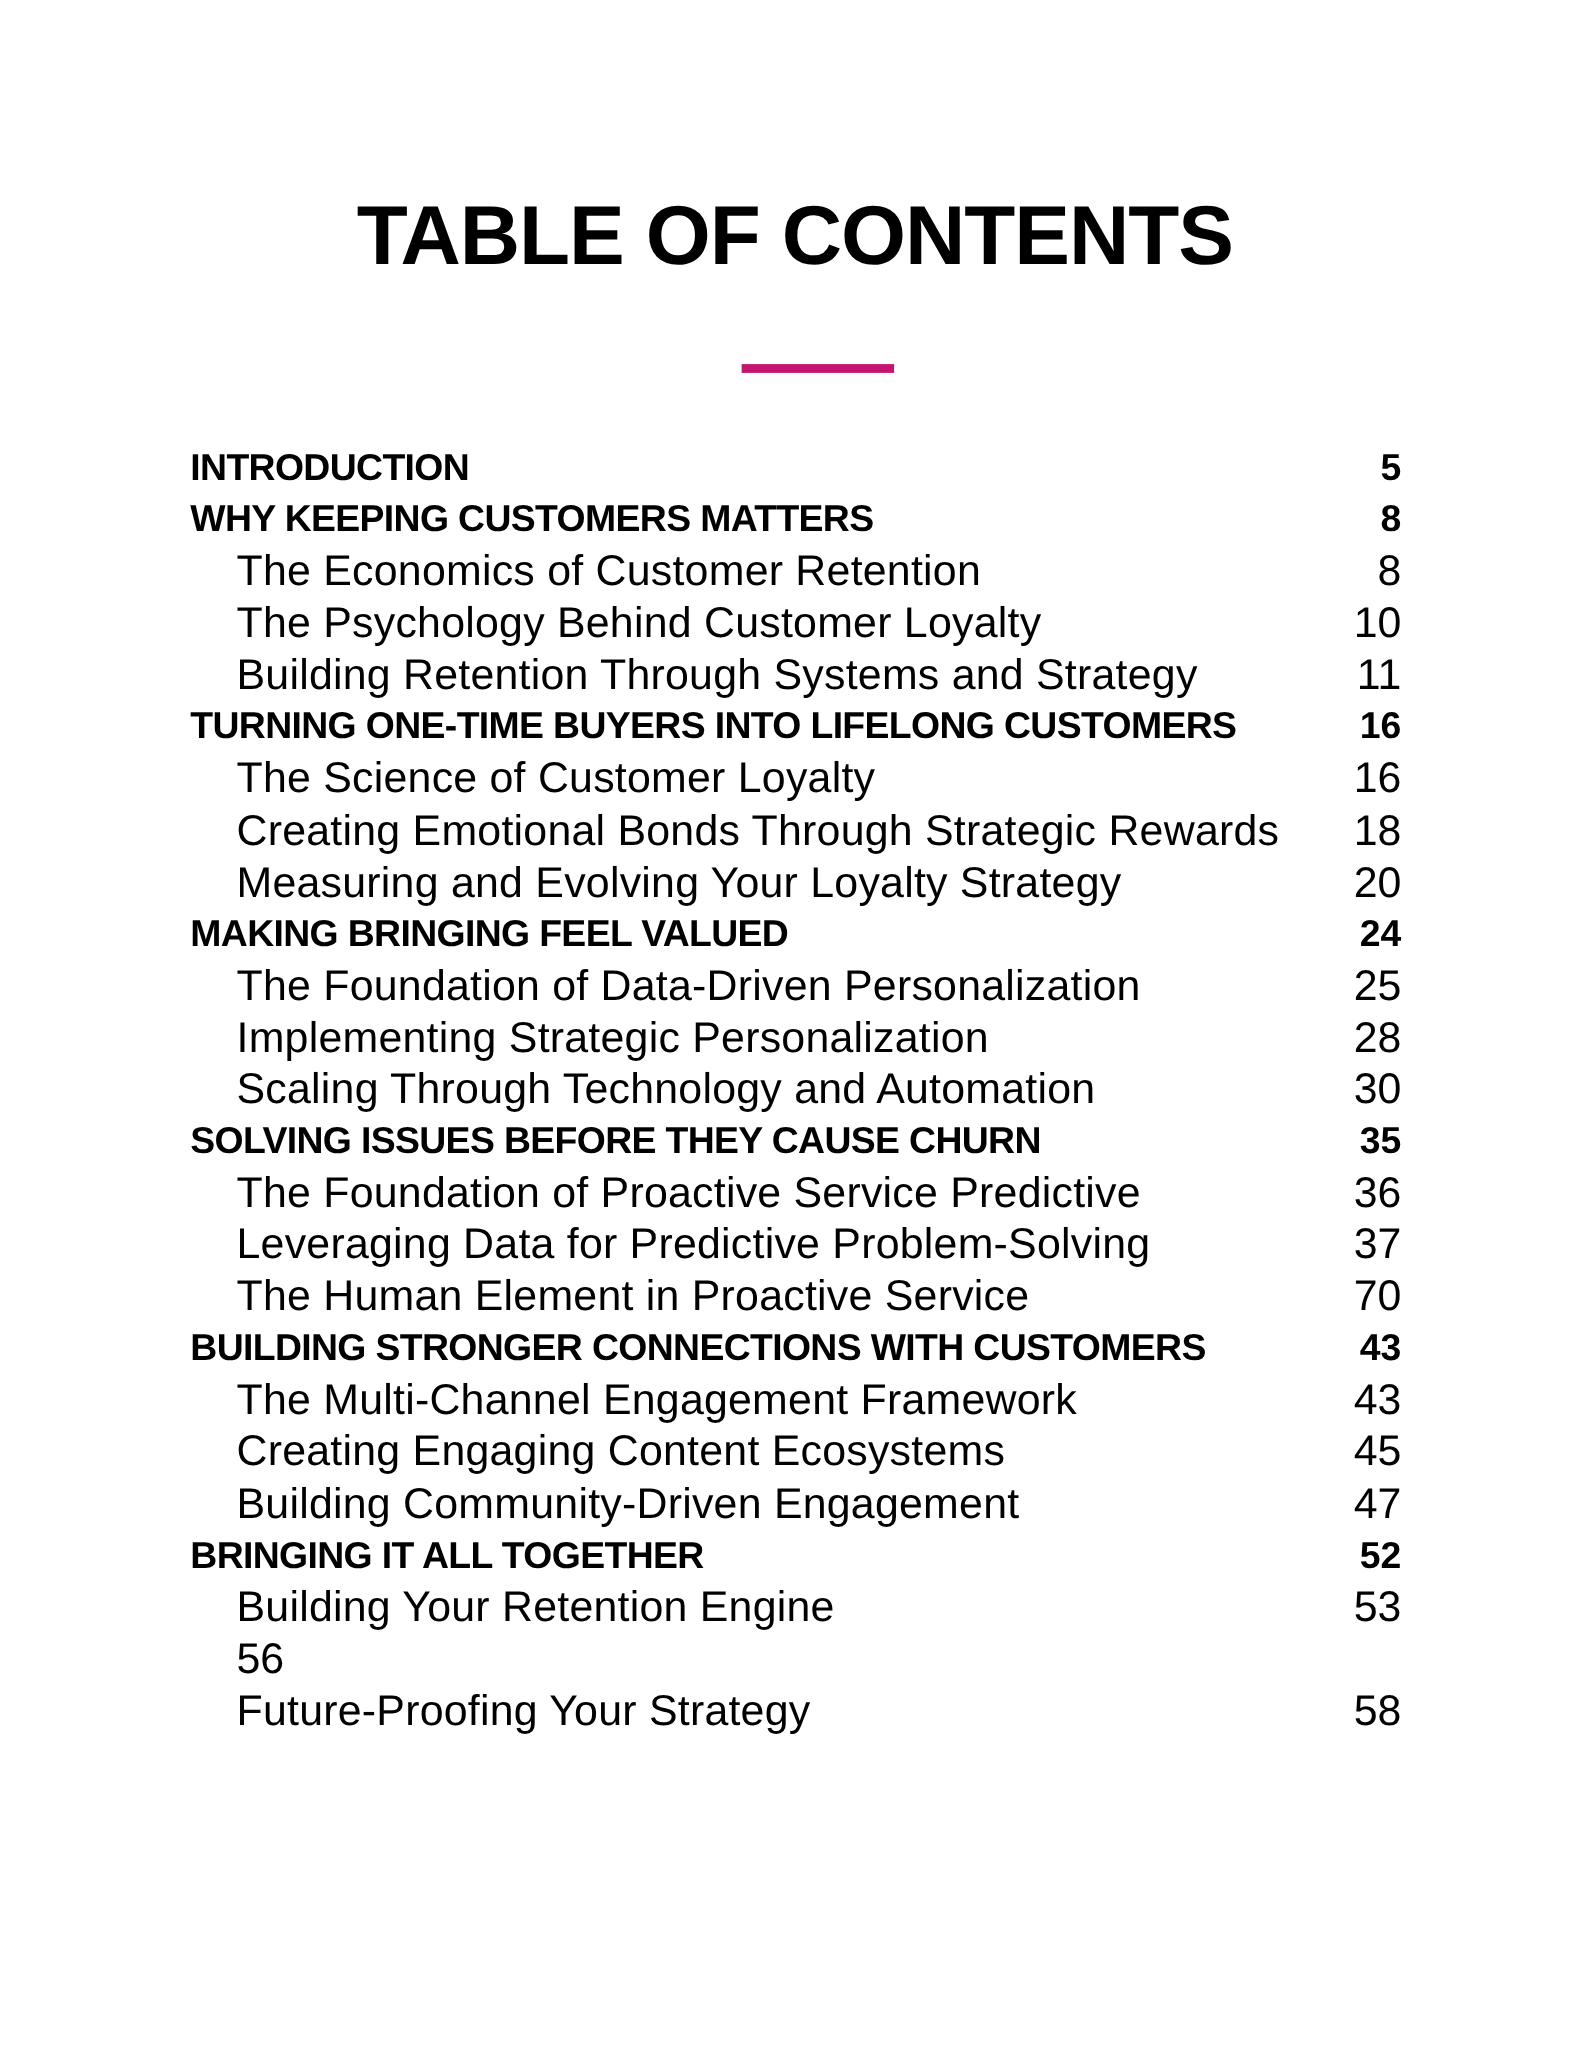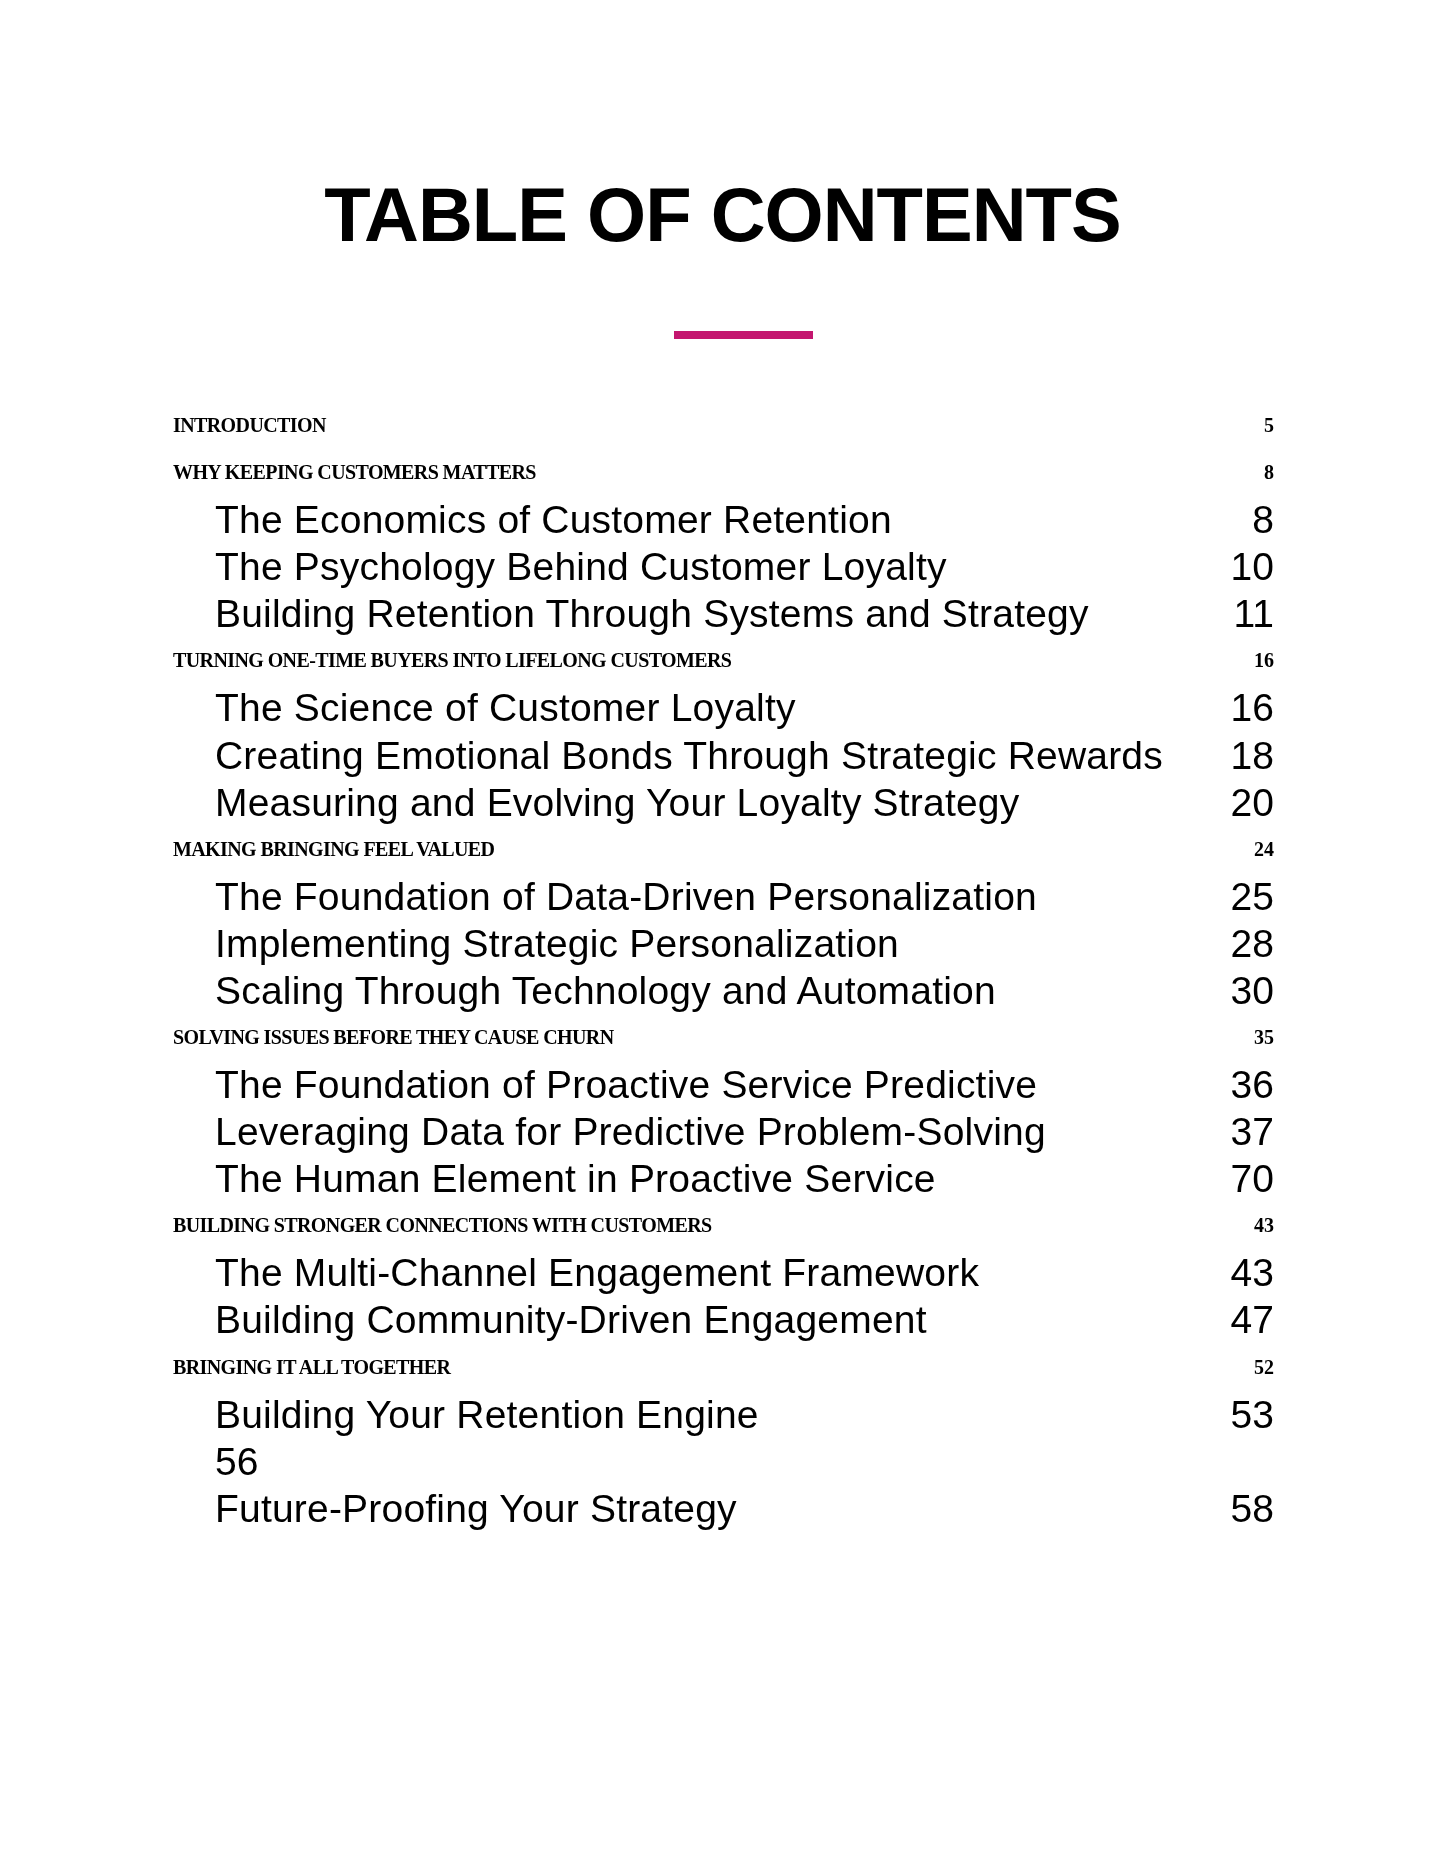--- a/index.html
+++ b/index.html
@@ -48,23 +48,22 @@
   .toc-row {
     display: flex;
     justify-content: space-between;
     align-items: baseline;
     height: 47.08px;
     line-height: 47.08px;
     white-space: nowrap;
   }
   .toc-row.chapter {
     font-weight: 700;
-    font-size: 20px;
+    font-size: 34px;
     letter-spacing: -0.6px;
-    font-family: Liberation Serif, serif;
   }
   .toc-row.section {
     font-weight: 400;
     font-size: 39px;
     letter-spacing: 0.2px;
     padding-left: 42px;
   }
   .toc-label { display: inline-block; }
   .toc-page { display: inline-block; text-align: right; letter-spacing: 0; }
 </style>
@@ -148,20 +147,24 @@
     </li>
   <li class="toc-row chapter">
       <span class="toc-label">BUILDING STRONGER CONNECTIONS WITH CUSTOMERS</span>
       <span class="toc-page">43</span>
     </li>
   <li class="toc-row section">
       <span class="toc-label">The Multi-Channel Engagement Framework</span>
       <span class="toc-page">43</span>
     </li>
   <li class="toc-row section">
+      <span class="toc-label">Creating Engaging Content Ecosystems</span>
+      <span class="toc-page">45</span>
+    </li>
+  <li class="toc-row section">
       <span class="toc-label">Building Community-Driven Engagement</span>
       <span class="toc-page">47</span>
     </li>
   <li class="toc-row chapter">
       <span class="toc-label">BRINGING IT ALL TOGETHER</span>
       <span class="toc-page">52</span>
     </li>
   <li class="toc-row section">
       <span class="toc-label">Building Your Retention Engine</span>
       <span class="toc-page">53</span>

